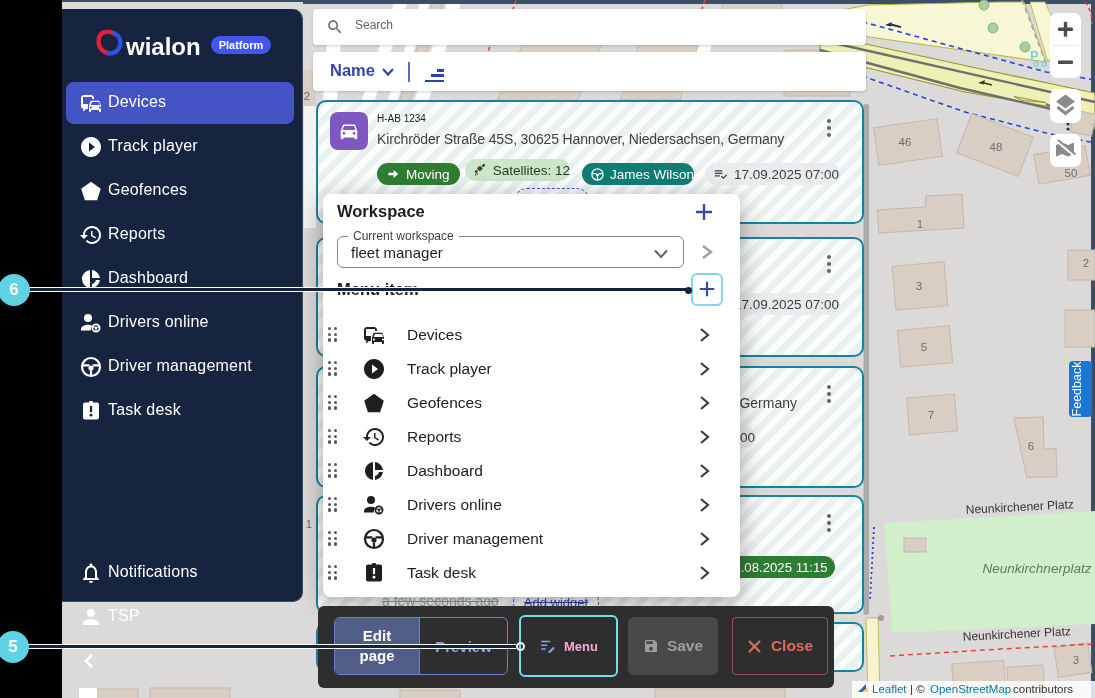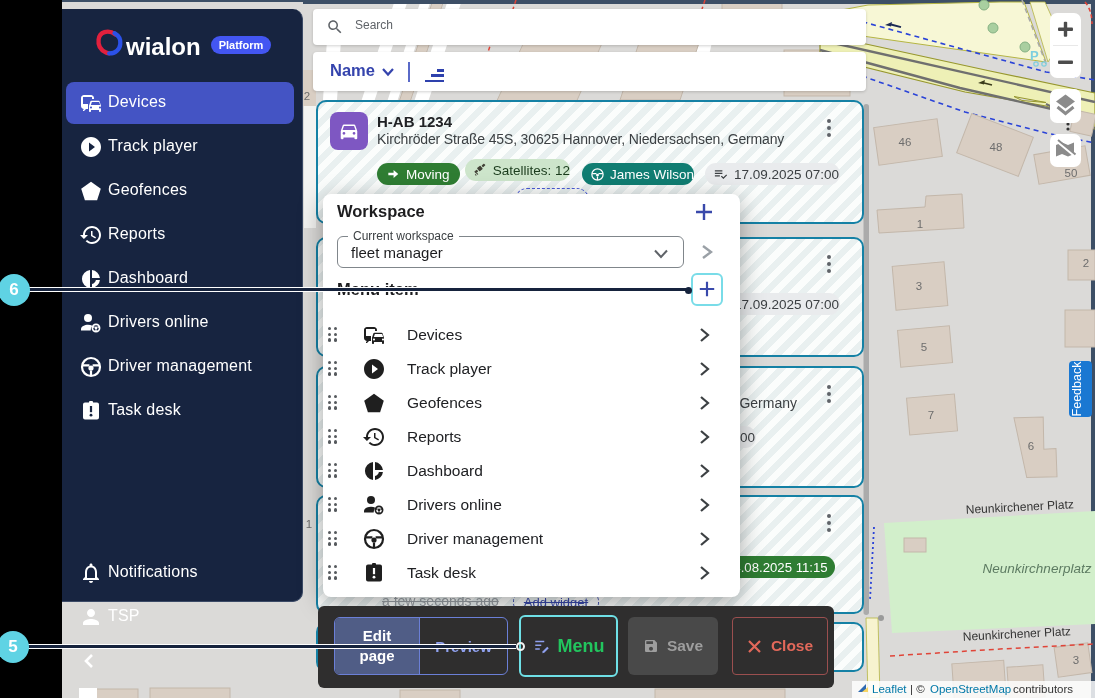--- a/index.html
+++ b/index.html
@@ -197,21 +197,21 @@
   <div class="abs" style="left:118px;top:22.4px;width:13px;height:2.6px;background:#2e41ad;"></div>
   <div class="abs" style="left:112px;top:27.8px;width:19px;height:2.6px;background:#2e41ad;"></div>
 </div>
 
 <div class="card" style="top:100px;height:124px;">
   <div class="abs" style="left:12px;top:10px;width:38px;height:38px;background:#7e57c2;border-radius:8px;">
     <svg style="position:absolute;left:8px;top:8px" width="22" height="22" viewBox="0 0 24 24">
           <path d="M18.92 6.01C18.72 5.42 18.16 5 17.5 5h-11c-.66 0-1.21.42-1.42 1.01L3 12v8c0 .55.45 1 1 1h1c.55 0 1-.45 1-1v-1h12v1c0 .55.45 1 1 1h1c.55 0 1-.45 1-1v-8l-2.08-5.99zM6.5 16c-.83 0-1.5-.67-1.5-1.5S5.67 13 6.5 13s1.5.67 1.5 1.5S7.33 16 6.5 16zm11 0c-.83 0-1.5-.67-1.5-1.5s.67-1.5 1.5-1.5 1.5.67 1.5 1.5-.67 1.5-1.5 1.5zM5 11l1.5-4.5h11L19 11H5z" fill="#fff"></path>
         </svg>
   </div>
-  <div class="abs" style="left:59px;top:11px;font-size:15px;font-weight:bold;color:#202124;">H-AB 1234</div>
+  <div class="abs" style="left:59px;top:11px;font-size:10px;font-weight:normal;color:#202124;">H-AB 1234</div>
   <div class="abs" style="left:59px;top:29px;font-size:14px;letter-spacing:-0.15px;color:#3c4043;">Kirchröder Straße 45S, 30625 Hannover, Niedersachsen, Germany</div>
   <div class="dots3" style="left:509px;top:17px;">
         <span></span>
         <span></span>
         <span></span>
       </div>
   <div class="chip" style="left:59px;top:61px;width:83px;background:#2f7d33;color:#fff;padding-left:9px;">
     <svg width="14" height="14" viewBox="0 0 24 24" style="margin-right:6px">
           <path d="M4 10h9V5l8 7-8 7v-5H4z" fill="#fff"></path>
         </svg>Moving</div>
@@ -569,21 +569,21 @@
 <div class="abs" style="left:318px;top:606px;width:516px;height:82px;background:#2f2e2e;border-radius:6px;z-index:40;">
   <div class="abs" style="left:16px;top:11px;width:174px;height:58px;border:1.5px solid #6b7fd7;border-radius:6px;overflow:hidden;display:flex;">
     <div style="width:85px;height:100%;background:#505d86;color:#fff;font-size:15px;font-weight:bold;display:flex;align-items:center;justify-content:center;text-align:center;line-height:1.35;">Edit<br>page</div>
     <div style="width:89px;height:100%;border-left:1.5px solid #6b7fd7;color:#8fa0ee;font-size:15px;font-weight:bold;display:flex;align-items:center;justify-content:center;">Preview</div>
   </div>
   <div class="abs" style="left:201px;top:9px;width:99px;height:62px;border:2px solid #6fe0e6;border-radius:6px;display:flex;align-items:center;justify-content:center;gap:7px;">
     <svg width="18" height="18" viewBox="0 0 24 24">
           <path d="M3,6 h12 M3,11 h8 M3,16 h6" stroke="#8fa0ee" stroke-width="2.2" fill="none"></path>
           <path d="M13,19 l6,-6 l2,2 l-6,6 l-2.6,0.6 Z" fill="#8fa0ee"></path>
         </svg>
-    <span style="color:#22c55e;font-size:18px;font-weight:bold;">Menu</span>
+    <span style="color:#f9a8d4;font-size:13px;font-weight:bold;">Menu</span>
   </div>
   <div class="abs" style="left:310px;top:11px;width:90px;height:58px;background:#494949;border-radius:6px;display:flex;align-items:center;justify-content:center;gap:8px;">
     <svg width="16" height="16" viewBox="0 0 24 24">
           <path d="M17 3H5c-1.11 0-2 .9-2 2v14c0 1.1.89 2 2 2h14c1.1 0 2-.9 2-2V7l-4-4zm-5 16c-1.66 0-3-1.34-3-3s1.34-3 3-3 3 1.34 3 3-1.34 3-3 3zm3-10H5V5h10v4z" fill="#9e9e9e"></path>
         </svg>
     <span style="color:#9e9e9e;font-size:15.5px;font-weight:bold;">Save</span>
   </div>
   <div class="abs" style="left:414px;top:11px;width:96px;height:58px;border:1.5px solid #9b4f4f;border-radius:4px;display:flex;align-items:center;justify-content:center;gap:9px;">
     <svg width="15" height="15" viewBox="0 0 15 15">
           <path d="M2,2 L13,13 M13,2 L2,13" stroke="#e2685a" stroke-width="2.2"></path>

